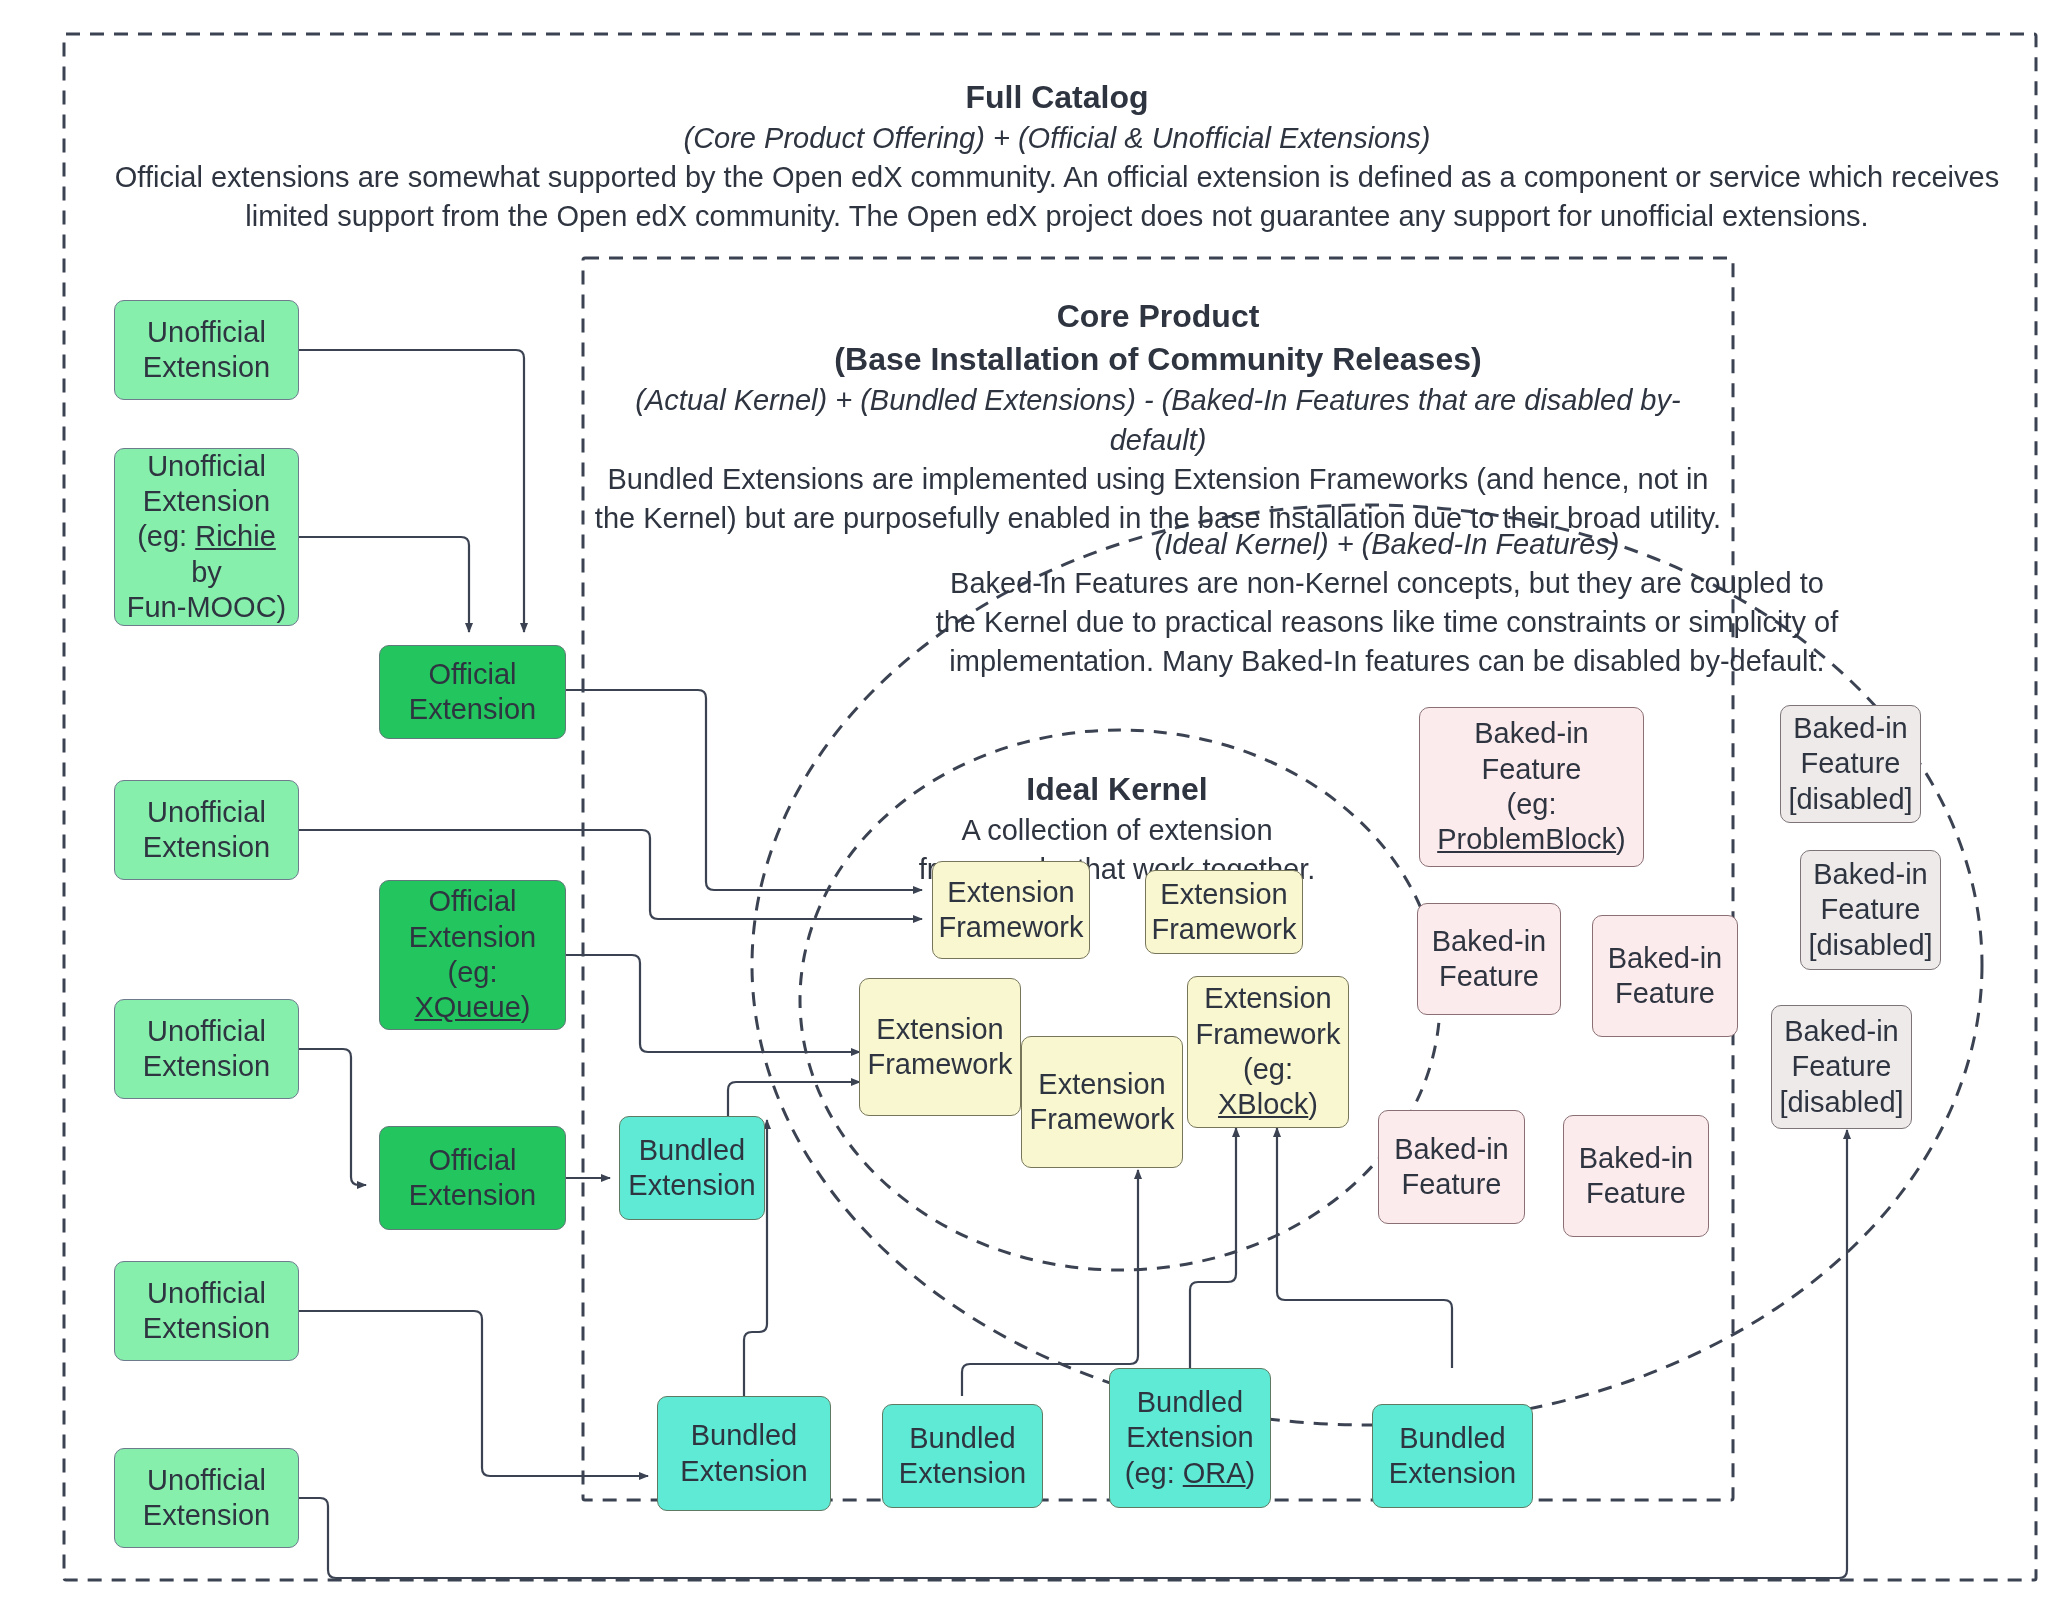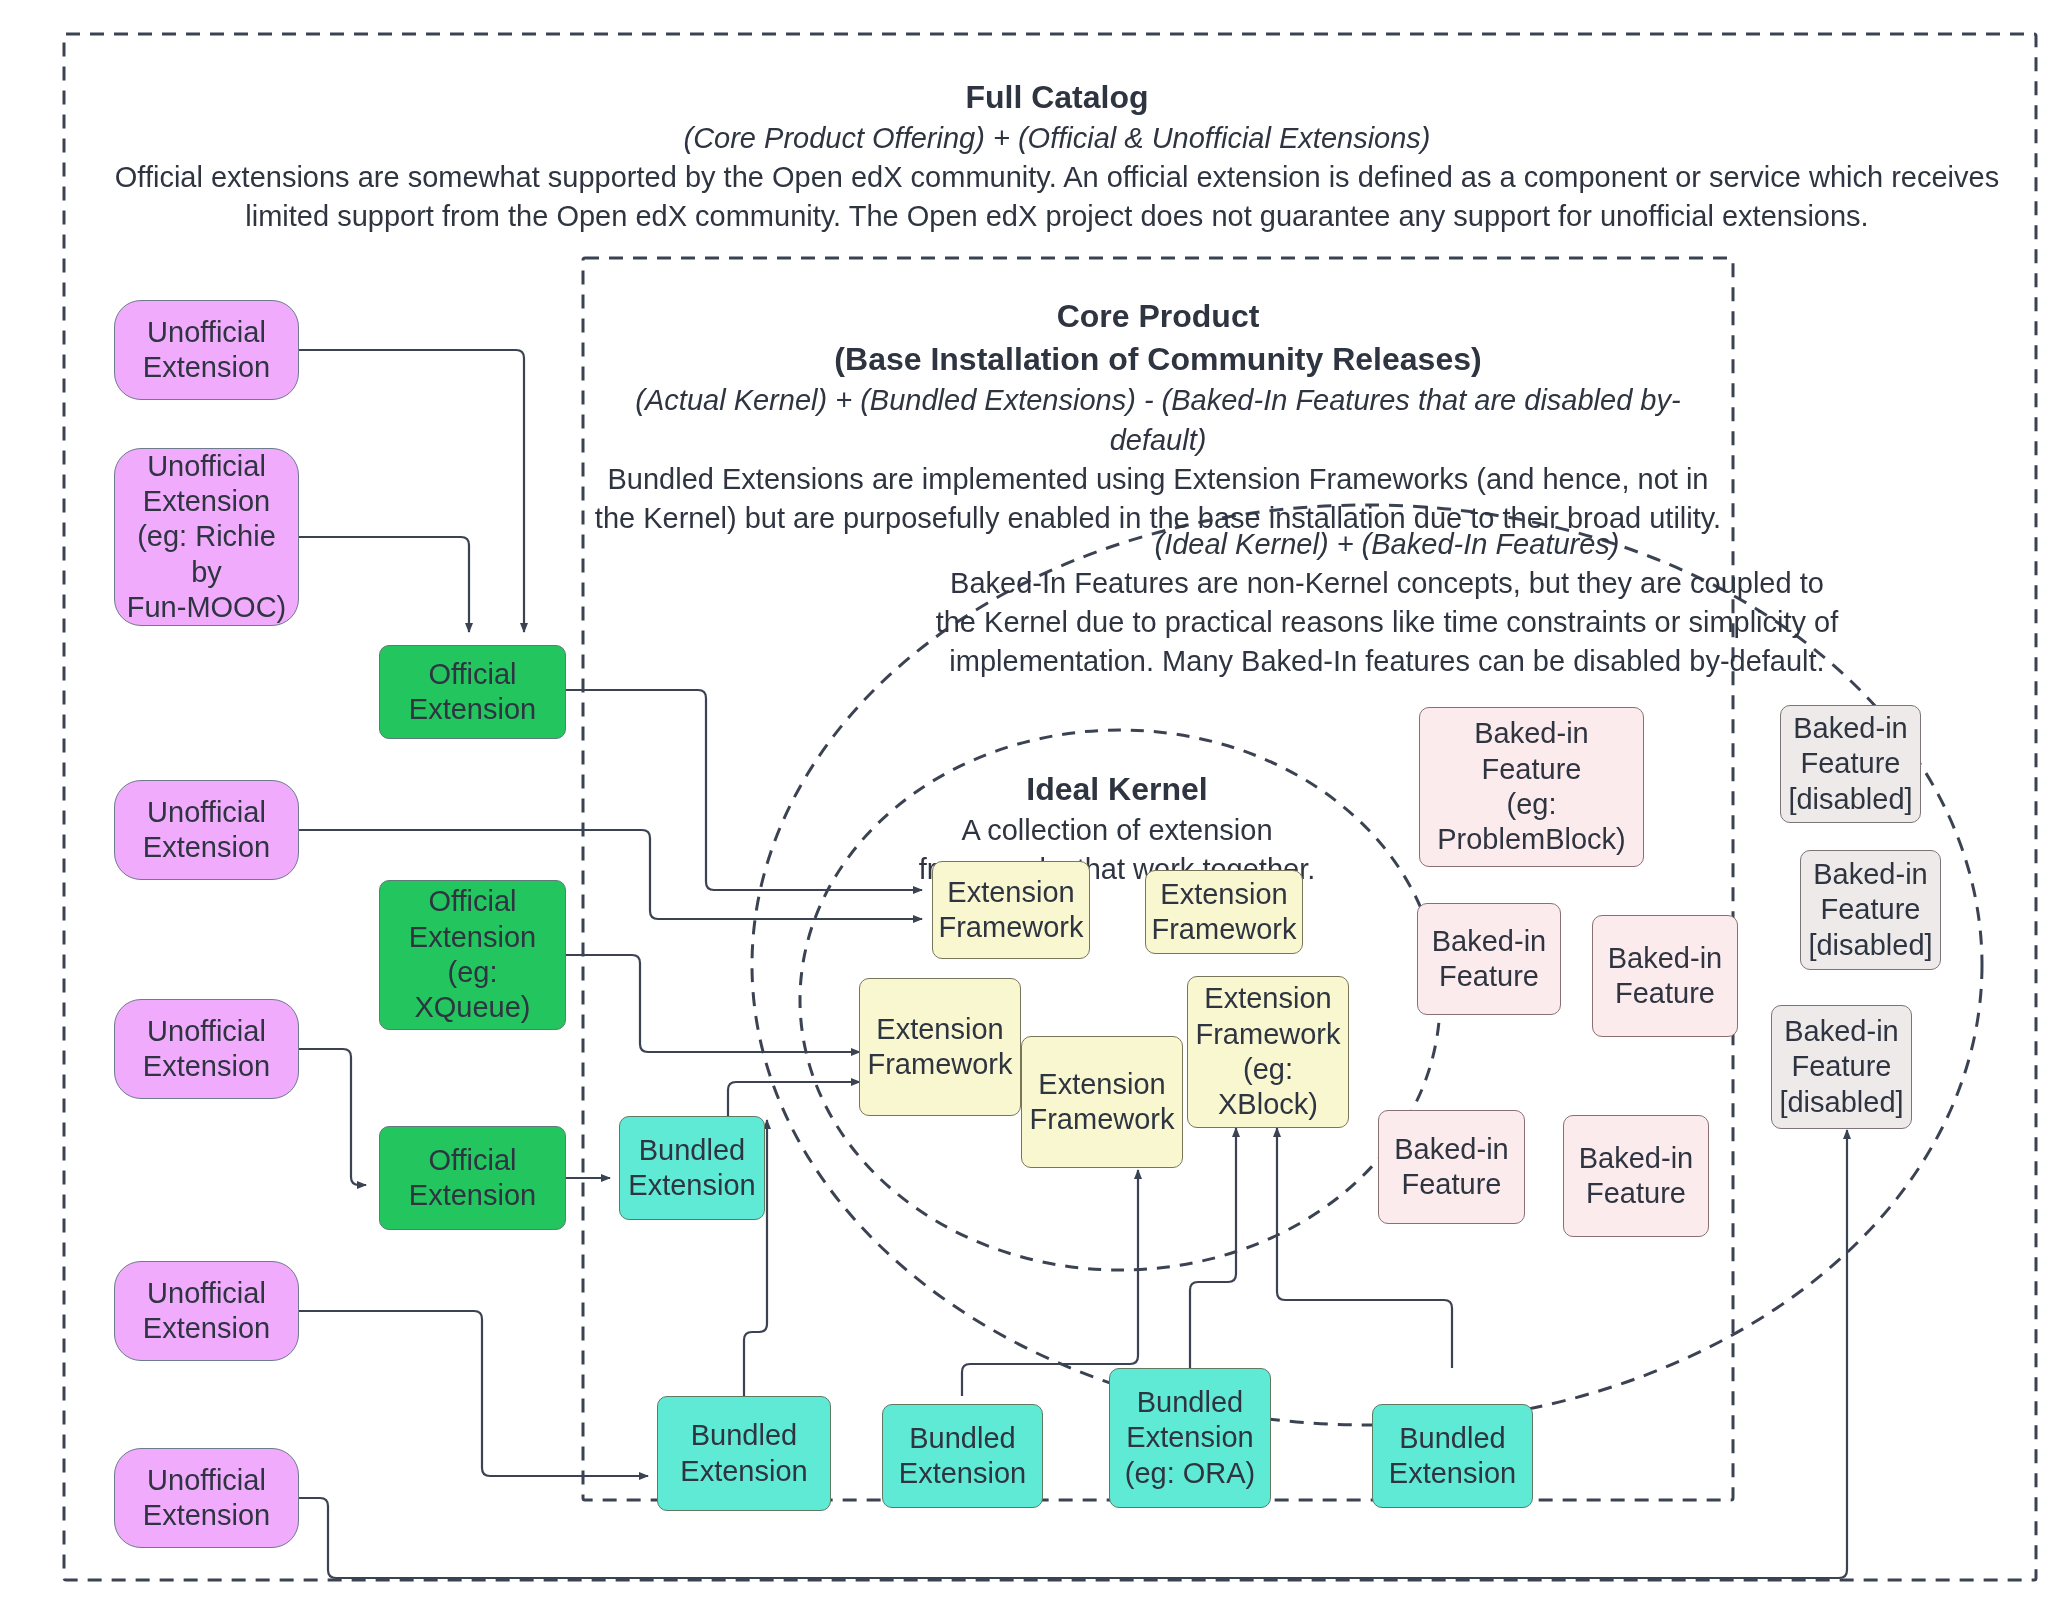--- a/index.html
+++ b/index.html
@@ -4,32 +4,32 @@
 <style>
   html,body{margin:0;padding:0;background:#ffffff;}
   body{width:2052px;height:1620px;overflow:hidden;
        font-family:"Liberation Sans","DejaVu Sans",sans-serif;color:#2e3440;}
   #stage{position:relative;width:2052px;height:1416px;margin-left:32px;}
   svg#canvas{position:absolute;left:0;top:0;width:2052px;height:1620px;}
 
   .node{position:absolute;box-sizing:border-box;display:flex;align-items:center;
         justify-content:center;text-align:center;border-radius:10px;
         border:1.6px solid #5b6270;line-height:1.22;font-size:29px;padding:4px 6px;}
-  .n-unofficial{background:#f0abfc;border-color:#6d7b8d;border-radius:27px;}
+  .n-unofficial{background:#86efac;border-color:#6d7b8d;}
   .n-official{background:#22c55e;border-color:#5f7a78;}
   .n-bundled{background:#5eead4;border-color:#5f7a63;}
   .n-framework{background:#f9f7d0;border-color:#77765a;}
   .n-baked{background:#fcebec;border-color:#8a7075;}
   .n-baked-disabled{background:#eeeaea;border-color:#7d7478;}
 
   .hdr{position:absolute;text-align:center;}
   .hdr .t1{font-size:32px;font-weight:bold;line-height:1.35;}
   .hdr .t2{font-size:29px;font-style:italic;line-height:1.35;}
   .hdr .t3{font-size:29px;line-height:1.35;}
-  .u{}
+  .u{text-decoration:underline;}
 </style>
 </head>
 <body>
 
 <div id="stage">
 
   <svg id="canvas" viewBox="0 0 2052 1620" xmlns="http://www.w3.org/2000/svg">
     <defs>
       <marker id="arw" markerWidth="10" markerHeight="8" refX="9" refY="4" orient="auto" markerUnits="userSpaceOnUse">
         <path d="M0,0 L10,4 L0,8 z" fill="#3b4252"></path>

